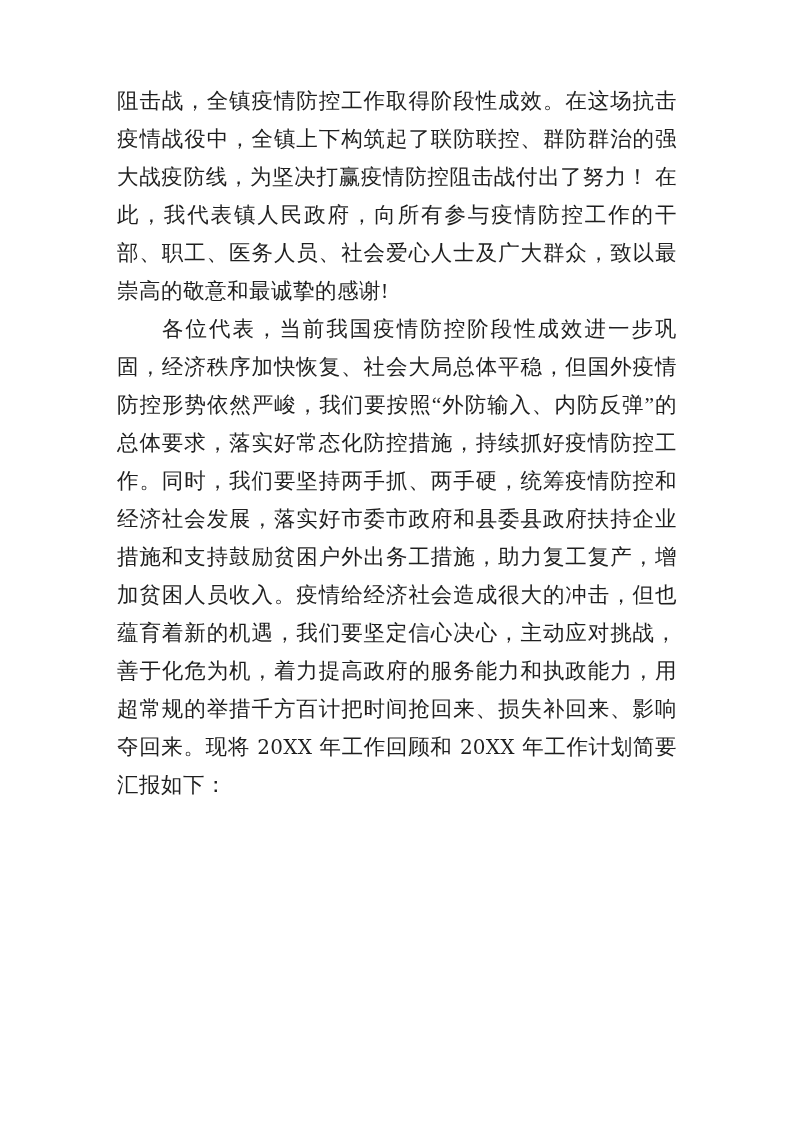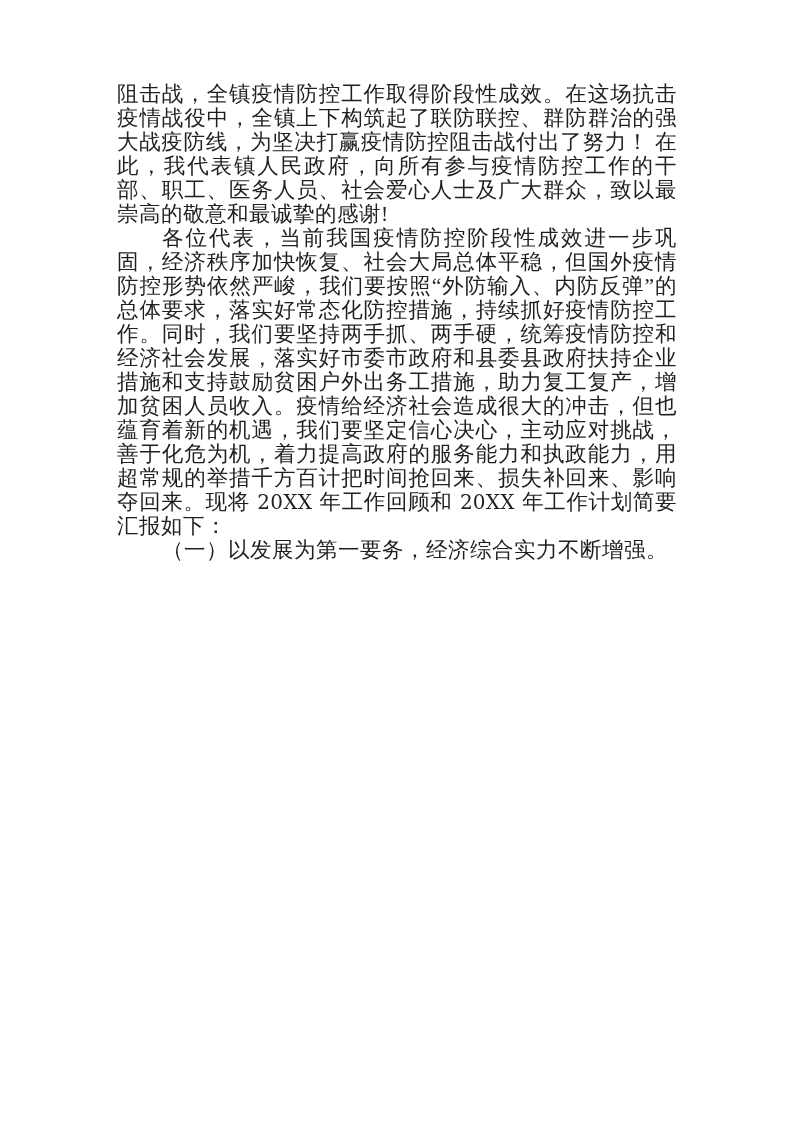--- a/index.html
+++ b/index.html
@@ -30,21 +30,21 @@
     position: absolute;
     left: 117px;
     top: 82px;
     width: 560px;
   }
 
   .para {
     margin: 0;
     padding: 0;
     font-size: 21.5px;
-    line-height: 24px;
+    line-height: 38px;
     letter-spacing: 0.5px;
     text-align: justify;
     text-justify: inter-character;
     color: #1f1f1f;
     word-break: break-all;
     font-family: "Liberation Serif", "DejaVu Serif", serif;
   }
 
   .para.indent {
     text-indent: 45px;
@@ -63,18 +63,17 @@
 <body>
 
 <div id="page">
 
   <div class="textcol">
 
     <p class="para">阻击战，全镇疫情防控工作取得阶段性成效。在这场抗击疫情战役中，全镇上下构筑起了联防联控、群防群治的强大战疫防线，为坚决打赢疫情防控阻击战付出了努力！ 在此，我代表镇人民政府，向所有参与疫情防控工作的干部、职工、医务人员、社会爱心人士及广大群众，致以最崇高的敬意和最诚挚的感谢!</p>
 
     <p class="para indent">各位代表，当前我国疫情防控阶段性成效进一步巩固，经济秩序加快恢复、社会大局总体平稳，但国外疫情防控形势依然严峻，我们要按照“外防输入、内防反弹”的总体要求，落实好常态化防控措施，持续抓好疫情防控工作。同时，我们要坚持两手抓、两手硬，统筹疫情防控和经济社会发展，落实好市委市政府和县委县政府扶持企业措施和支持鼓励贫困户外出务工措施，助力复工复产，增加贫困人员收入。疫情给经济社会造成很大的冲击，但也蕴育着新的机遇，我们要坚定信心决心，主动应对挑战，善于化危为机，着力提高政府的服务能力和执政能力，用超常规的举措千方百计把时间抢回来、损失补回来、影响夺回来。现将 <span class="lat">20XX</span> 年工作回顾和 <span class="lat">20XX</span> 年工作计划简要汇报如下：</p>
 
-    <p class="para indent">（一）以发展为第一要务，经济综合实力不断增强。</p>
 
 
   </div>
 
 </div>
 
 </body></html>

